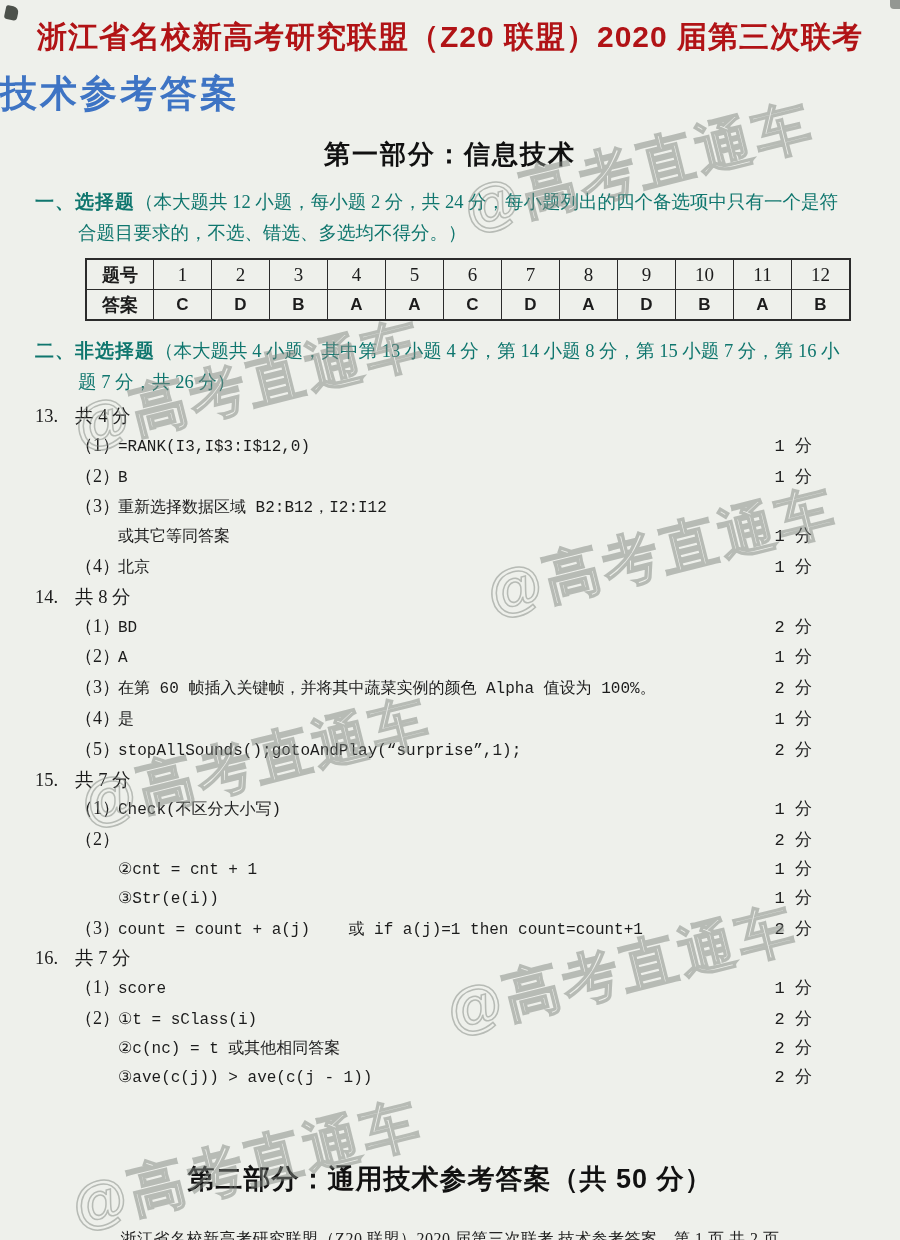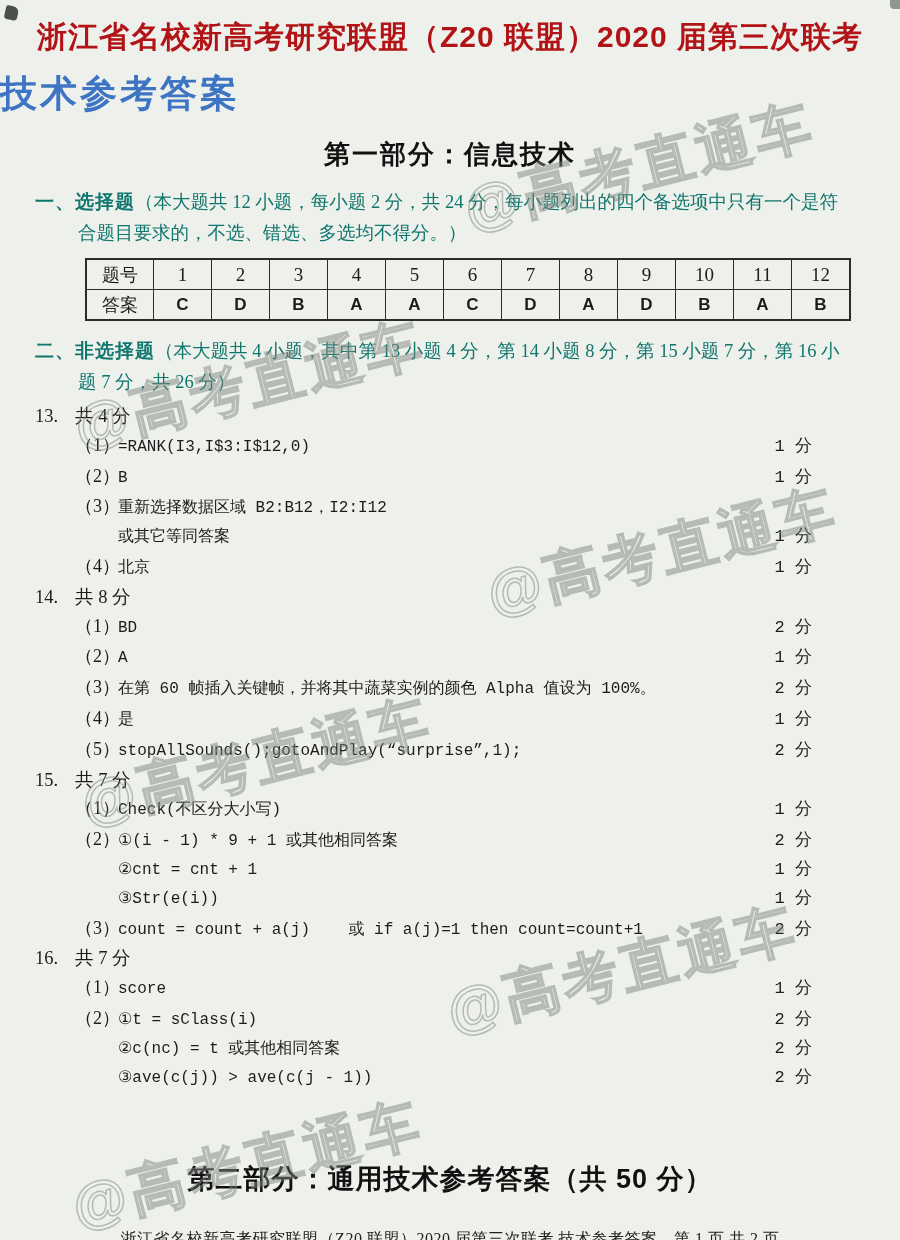--- a/index.html
+++ b/index.html
@@ -38,21 +38,21 @@
   .intro .l1{padding-left:35px;}
   .intro .l2{padding-left:78px;}
   .lead{font-family:var(--ff-hei);font-weight:bold;font-size:19px;letter-spacing:1px;}
   
   .tbl-wrap{margin:9px 0 0 85px;}
   table.ans-tbl{border-collapse:collapse;border:2.5px solid #2b2b2b;background:transparent;}
   table.ans-tbl td{
     border:1.5px solid #2b2b2b;text-align:center;vertical-align:middle;
     width:57px;height:29px;padding:0;
   }
-  table.ans-tbl td.rowlab{width:66px;font-family:var(--ff-hei);font-weight:normal;font-size:18px;}
+  table.ans-tbl td.rowlab{width:66px;font-family:var(--ff-hei);font-weight:bold;font-size:18px;}
   table.ans-tbl td.num{font-family:var(--ff-body);font-size:19px;}
   table.ans-tbl td.ans{font-family:var(--ff-hei);font-weight:bold;font-size:17px;}
   
   .answers{margin-top:4px;}
   .q-head{padding-left:35px;font-size:18.5px;line-height:28.8px;}
   .q-num{display:inline-block;width:40px;}
   .ans-line{display:flex;align-items:baseline;padding-left:75px;font-size:18px;line-height:28.8px;}
   .q-label{display:inline-block;width:43px;flex:none;}
   .ans-text{white-space:pre;font-family:var(--ff-mono);font-size:16px;}
   .score{margin-left:auto;margin-right:88px;flex:none;font-family:var(--ff-mono);font-size:17px;}
@@ -207,21 +207,20 @@
         </div>
 
       <div class="q-head"><span class="q-num">15.</span><span>共 7 分</span></div>
       <div class="ans-line">
           <span class="q-label">（1）</span>
           <span class="ans-text">Check(不区分大小写)</span>
           <span class="score">1 分</span>
         </div>
       <div class="ans-line">
           <span class="q-label">（2）</span>
-          <span class="ans-text">①(i - 1) * 9 + 1 或其他相同答案</span>
           <span class="score">2 分</span>
         </div>
       <div class="ans-line">
           <span class="q-label"></span>
           <span class="ans-text">②cnt = cnt + 1</span>
           <span class="score">1 分</span>
         </div>
       <div class="ans-line">
           <span class="q-label"></span>
           <span class="ans-text">③Str(e(i))</span>

